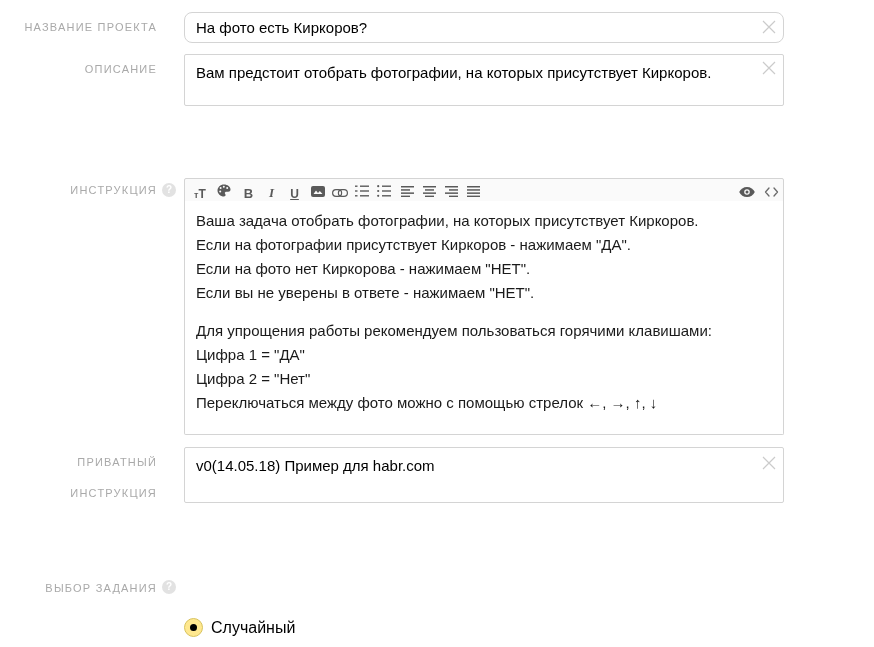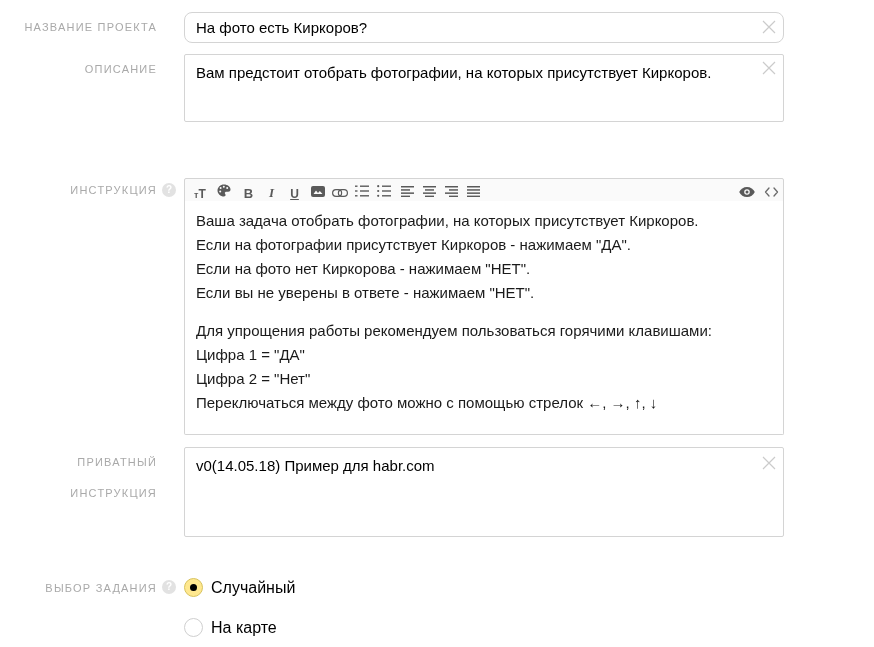--- a/index.html
+++ b/index.html
@@ -101,20 +101,21 @@
   }
   .ed-line { height: 24px; line-height: 24px; white-space: nowrap; }
   .ed-line-empty { height: 14px; }
   
   .radio-row {
     position: absolute;
     left: 184px;
     display: flex;
     align-items: center;
     cursor: pointer;
+    margin-top: 40px;
   }
   .radio-circle {
     width: 19px; height: 19px;
     border-radius: 50%;
     border: 1px solid #cfcfcf;
     background: #fff;
     display: flex;
     align-items: center;
     justify-content: center;
   }
@@ -132,21 +133,21 @@
 
   <div class="form-label" style="top:20px">НАЗВАНИЕ ПРОЕКТА</div>
   <input class="text-input" style="top: 12px; border-radius: 8px;" type="text" value="На фото есть Киркоров?">
   <span class="clear-x" style="left:759px; top:17px">
     <svg width="20" height="20" viewBox="0 0 20 20">
         <path d="M4 4 L16 16 M16 4 L4 16" stroke="#cbcbcb" stroke-width="1.2" fill="none"></path>
       </svg>
   </span>
 
   <div class="form-label" style="top:62px">ОПИСАНИЕ</div>
-  <textarea class="text-input" style="top: 54px; height: 68px;">Вам предстоит отобрать фотографии, на которых присутствует Киркоров.</textarea>
+  <textarea class="text-input" style="top: 54px; height: 52px;">Вам предстоит отобрать фотографии, на которых присутствует Киркоров.</textarea>
   <span class="clear-x" style="left:759px; top:58px">
     <svg width="20" height="20" viewBox="0 0 20 20">
         <path d="M4 4 L16 16 M16 4 L4 16" stroke="#cbcbcb" stroke-width="1.2" fill="none"></path>
       </svg>
   </span>
 
   <div class="form-label" style="top:183px">ИНСТРУКЦИЯ</div>
   <span class="help-icon" style="top:183px">?</span>
 
   <div class="editor-toolbar">
@@ -284,21 +285,21 @@
     <div class="ed-line">Если вы не уверены в ответе - нажимаем "НЕТ".</div>
     <div class="ed-line ed-line-empty"></div>
     <div class="ed-line">Для упрощения работы рекомендуем пользоваться горячими клавишами:</div>
     <div class="ed-line">Цифра 1 = "ДА"</div>
     <div class="ed-line">Цифра 2 = "Нет"</div>
     <div class="ed-line">Переключаться между фото можно с помощью стрелок ←, →, ↑, ↓</div>
   </div>
 
   <div class="form-label" style="top:455px">ПРИВАТНЫЙ</div>
   <div class="form-label" style="top:486px">ИНСТРУКЦИЯ</div>
-  <textarea class="text-input" style="top: 447px; height: 90px;">v0(14.05.18) Пример для habr.com</textarea>
+  <textarea class="text-input" style="top: 447px; height: 56px;">v0(14.05.18) Пример для habr.com</textarea>
   <span class="clear-x" style="left:759px; top:453px">
     <svg width="20" height="20" viewBox="0 0 20 20">
         <path d="M4 4 L16 16 M16 4 L4 16" stroke="#cbcbcb" stroke-width="1.2" fill="none"></path>
       </svg>
   </span>
 
   <div class="form-label" style="top:581px">ВЫБОР ЗАДАНИЯ</div>
   <span class="help-icon" style="top:580px">?</span>
 
   <div class="radio-row" style="top:578px">

